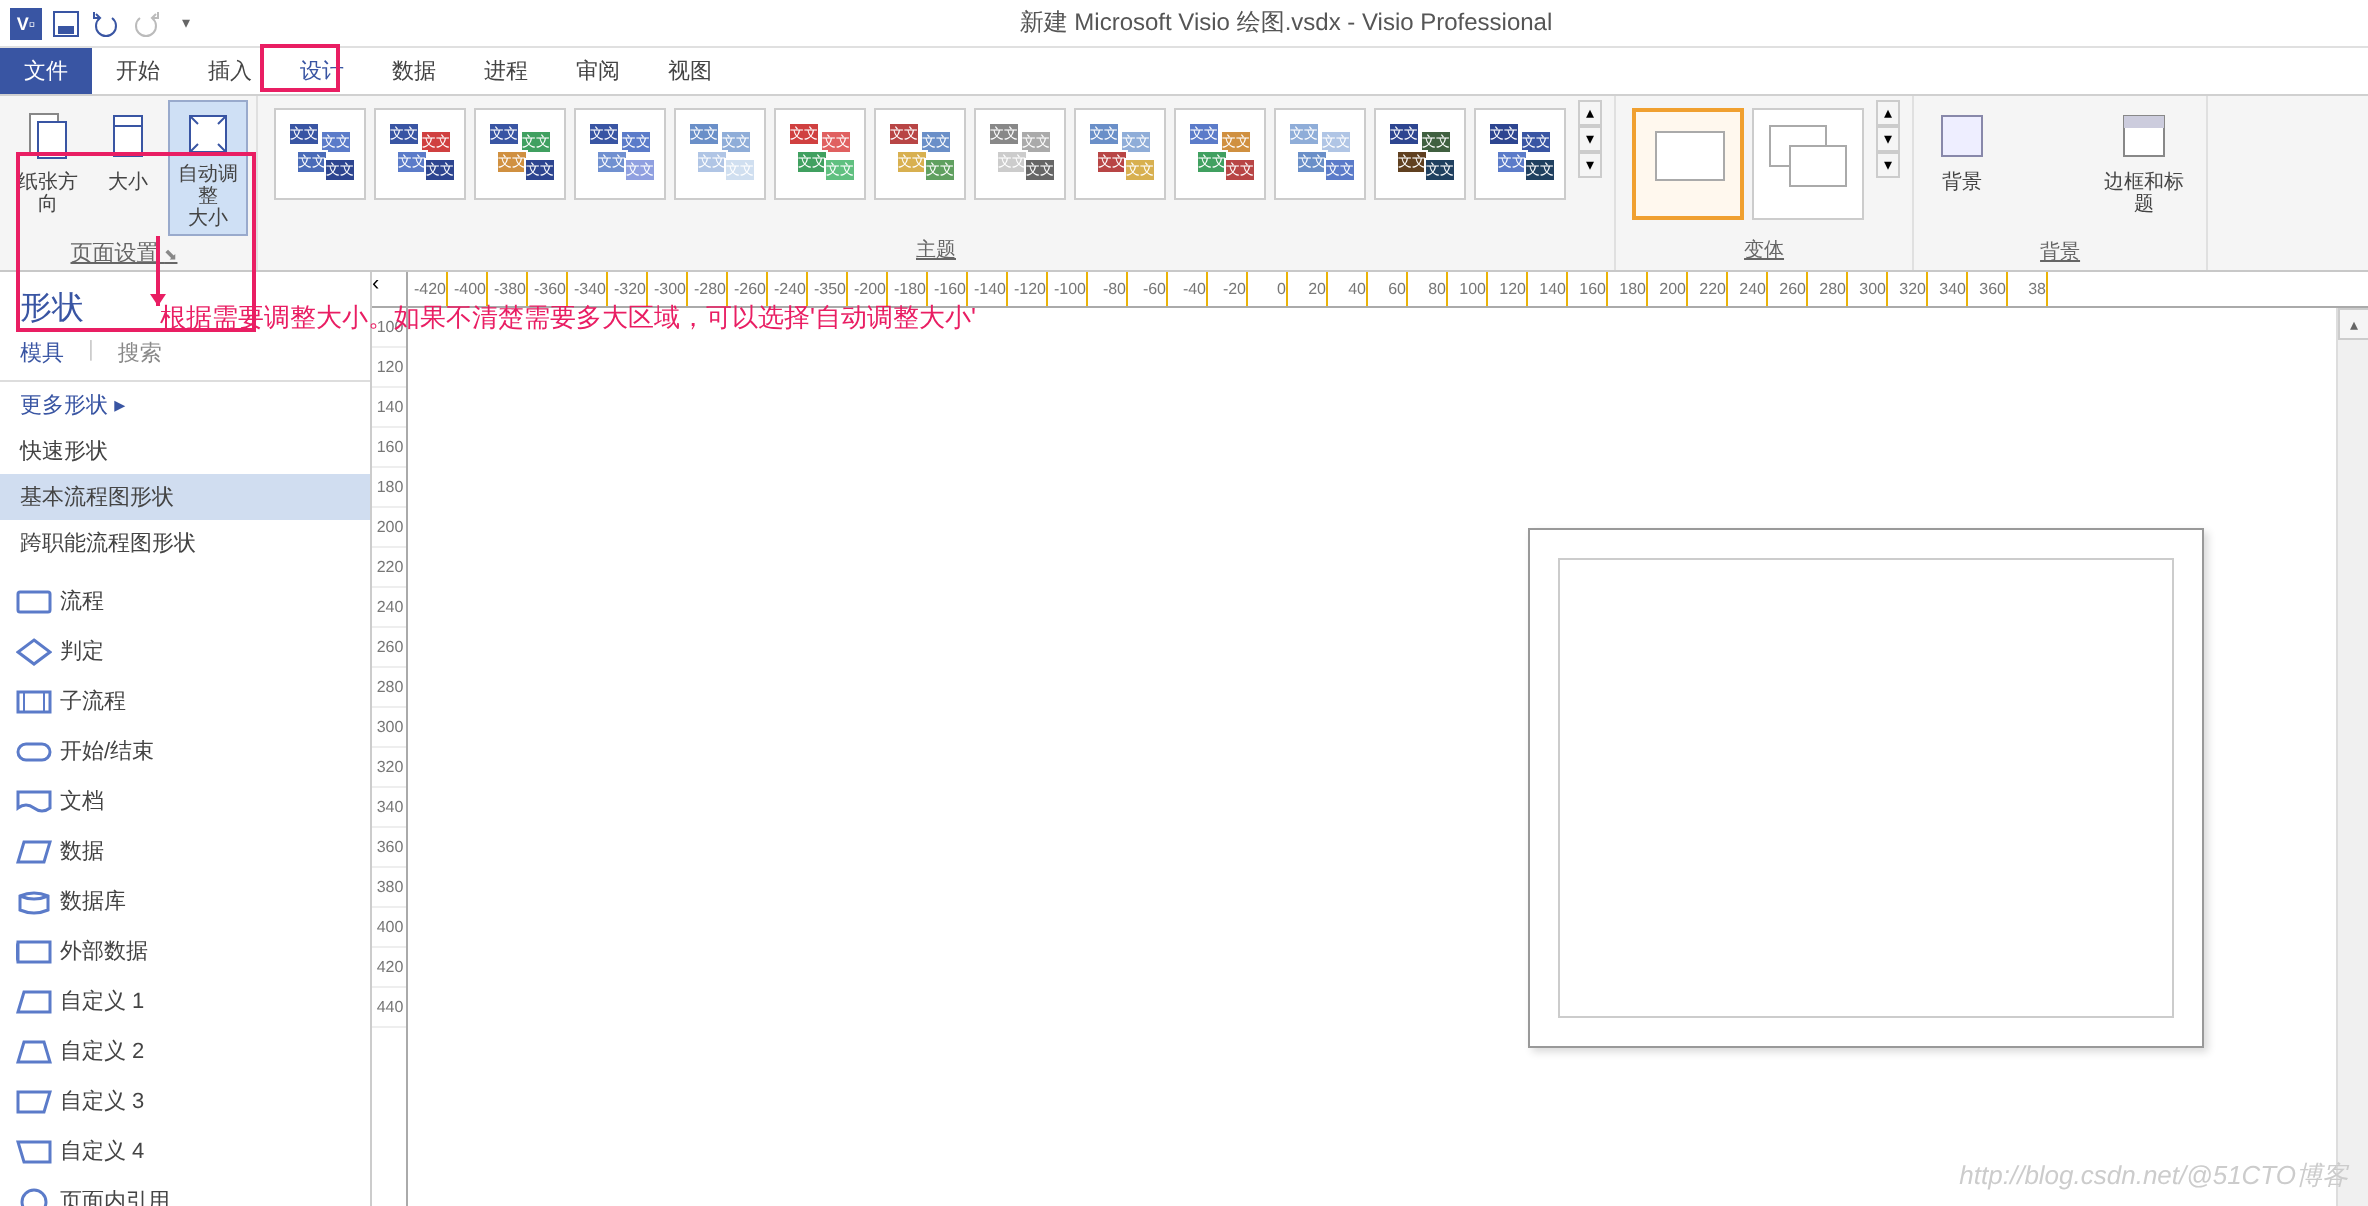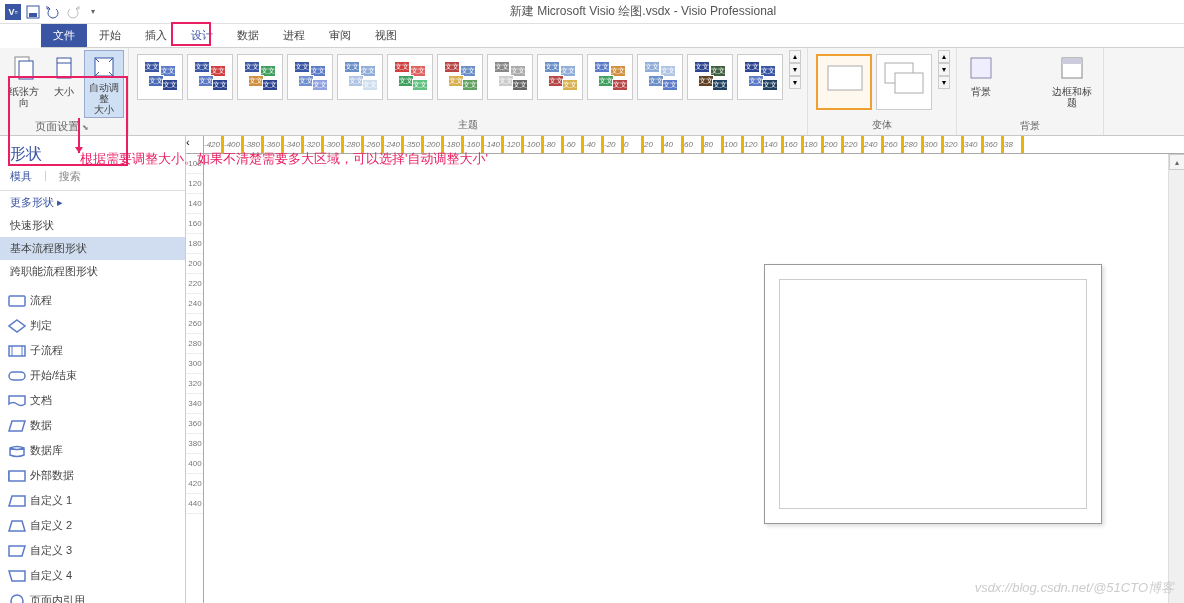--- a/index.html
+++ b/index.html
@@ -10,21 +10,21 @@
 .visio-logo{width:16px;height:16px;background:#3955a3;color:#fff;font-weight:bold;font-size:9px;display:flex;align-items:center;justify-content:center;}
 .title-text{flex:1;text-align:center;color:#555;font-size:12px;}
 .tabs{height:24px;background:#fff;display:flex;align-items:stretch;border-bottom:1px solid #d0d0d0;}
 .tab{padding:0 12px;display:flex;align-items:center;color:#444;cursor:pointer;}
 .tab.file{background:#3955a3;color:#fff;}
 .tab.active{color:#3955a3;}
 .tab-highlight{position:absolute;border:2px solid #e91e63;pointer-events:none;}
 .ribbon{height:88px;background:#f5f5f5;border-bottom:1px solid #c8c8c8;display:flex;position:relative;}
 .ribbon-group{display:flex;flex-direction:column;border-right:1px solid #e0e0e0;padding:2px 4px;}
 .ribbon-group-content{flex:1;display:flex;align-items:flex-start;gap:0;}
-.ribbon-group-label{font-size:10px;color:#666;text-align:center;padding:1px 0;}
+.ribbon-group-label{font-size:10px;color:#666;text-align:center;padding:1px 0;text-decoration:underline;}
 .big-btn{display:flex;flex-direction:column;align-items:center;justify-content:flex-start;padding:2px 4px;width:40px;height:68px;cursor:pointer;}
 .big-btn.selected{background:#cfe0f5;border:1px solid #9ac;}
 .big-btn-icon{width:32px;height:32px;display:flex;align-items:center;justify-content:center;}
 .big-btn-label{font-size:10px;color:#444;text-align:center;line-height:1.1;margin-top:2px;}
 .theme-gallery{display:flex;gap:4px;padding:4px;}
 .theme-thumb{width:46px;height:46px;border:1px solid #ccc;background:#fff;display:flex;align-items:center;justify-content:center;position:relative;cursor:pointer;}
 .theme-boxes{position:relative;width:36px;height:36px;}
 .tb{position:absolute;width:16px;height:12px;border:1px solid #fff;font-size:7px;color:#fff;display:flex;align-items:center;justify-content:center;}
 .variant-gallery{display:flex;gap:4px;padding:4px;}
 .variant-thumb{width:56px;height:56px;border:1px solid #ccc;background:#fff;cursor:pointer;position:relative;}
@@ -40,21 +40,21 @@
 .shape-cat.sel{background:#d0ddf0;}
 .shape-cat.more{color:#3955a3;}
 .shape-grid{padding:8px 4px;display:grid;grid-template-columns:1fr;gap:6px 2px;}
 .shape-item{display:flex;align-items:center;gap:4px;padding:2px 4px;cursor:pointer;}
 .shape-icon{width:18px;height:14px;flex-shrink:0;}
 .shape-label{font-size:11px;color:#444;}
 .canvas-area{flex:1;position:relative;background:#f0f0f0;overflow:hidden;}
 .ruler-h{position:absolute;top:0;left:18px;right:0;height:18px;background:#fff;border-bottom:1px solid #aaa;display:flex;overflow:hidden;}
 .ruler-v{position:absolute;top:18px;left:0;width:18px;bottom:0;background:#fff;border-right:1px solid #aaa;}
 .ruler-corner{position:absolute;top:0;left:0;width:18px;height:18px;background:#fff;border-right:1px solid #aaa;border-bottom:1px solid #aaa;}
-.ruler-tick{flex-shrink:0;width:20px;font-size:8px;color:#777;text-align:left;border-right:3px solid #eab308;padding-top:4px;font-style:italic;}
+.ruler-tick{flex-shrink:0;width:20px;font-size:8px;color:#777;text-align:right;border-right:1px solid #eab308;padding-top:4px;}
 .ruler-tick-v{height:20px;font-size:8px;color:#777;text-align:center;border-bottom:1px solid #eee;writing-mode:horizontal-tb;padding-left:1px;line-height:20px;}
 .canvas-content{position:absolute;top:18px;left:18px;right:0;bottom:0;background:#fff;}
 .page-rect{position:absolute;left:560px;top:110px;width:338px;height:260px;border:1px solid #999;background:#fff;box-shadow:2px 2px 4px rgba(0,0,0,0.15);}
 .page-rect-inner{position:absolute;left:14px;top:14px;right:14px;bottom:14px;border:1px solid #ccc;}
 .annotation{position:absolute;color:#e91e63;font-size:13px;top:150px;left:80px;z-index:5;}
 .annot-arrow{position:absolute;left:78px;top:118px;width:2px;height:35px;background:#e91e63;}
 .annot-arrow::after{content:"";position:absolute;bottom:-4px;left:-3px;border:4px solid transparent;border-top:6px solid #e91e63;}
 .watermark{position:absolute;right:10px;bottom:6px;color:#ccc;font-size:13px;font-style:italic;}
 .scrollbar-v{position:absolute;right:0;top:18px;width:16px;bottom:0;background:#f0f0f0;border-left:1px solid #ddd;}
 .scrollbar-btn{width:16px;height:16px;background:#f5f5f5;border:1px solid #ccc;display:flex;align-items:center;justify-content:center;font-size:8px;color:#666;}
@@ -82,21 +82,21 @@
     <div class="qat-icon">
         <svg width="14" height="14">
           <path d="M4 4 A5 5 0 1 0 10 4 L12 2 M10 4 L13 4 L13 1" fill="none" stroke="#bbb"></path>
         </svg>
       </div>
     <div class="qat-icon" style="font-size:8px;color:#666;">▾</div>
   </div>
   <div class="title-text">新建 Microsoft Visio 绘图.vsdx - Visio Professional</div>
 </div>
 
-<div class="tabs" style="position:relative;margin-left:41px;">
+<div class="tabs" style="position:relative;">
   <div class="tab file">文件</div>
   <div class="tab">开始</div>
   <div class="tab">插入</div>
   <div class="tab active">设计</div>
   <div class="tab">数据</div>
   <div class="tab">进程</div>
   <div class="tab">审阅</div>
   <div class="tab">视图</div>
   <div class="tab-highlight" style="left:130px;top:-2px;width:40px;height:24px;"></div>
 </div>
@@ -470,15 +470,15 @@
         <div class="ruler-tick-v">440</div>
       </div>
     <div class="canvas-content">
       <div class="page-rect">
         <div class="page-rect-inner"></div>
       </div>
     </div>
     <div class="scrollbar-v">
       <div class="scrollbar-btn">▴</div>
     </div>
-    <div class="watermark">vsdx://blog.csdn.net/@51CTO博客</div>
+    <div class="watermark">http://blog.csdn.net/@51CTO博客</div>
   </div>
 </div>
 
 </body></html>

